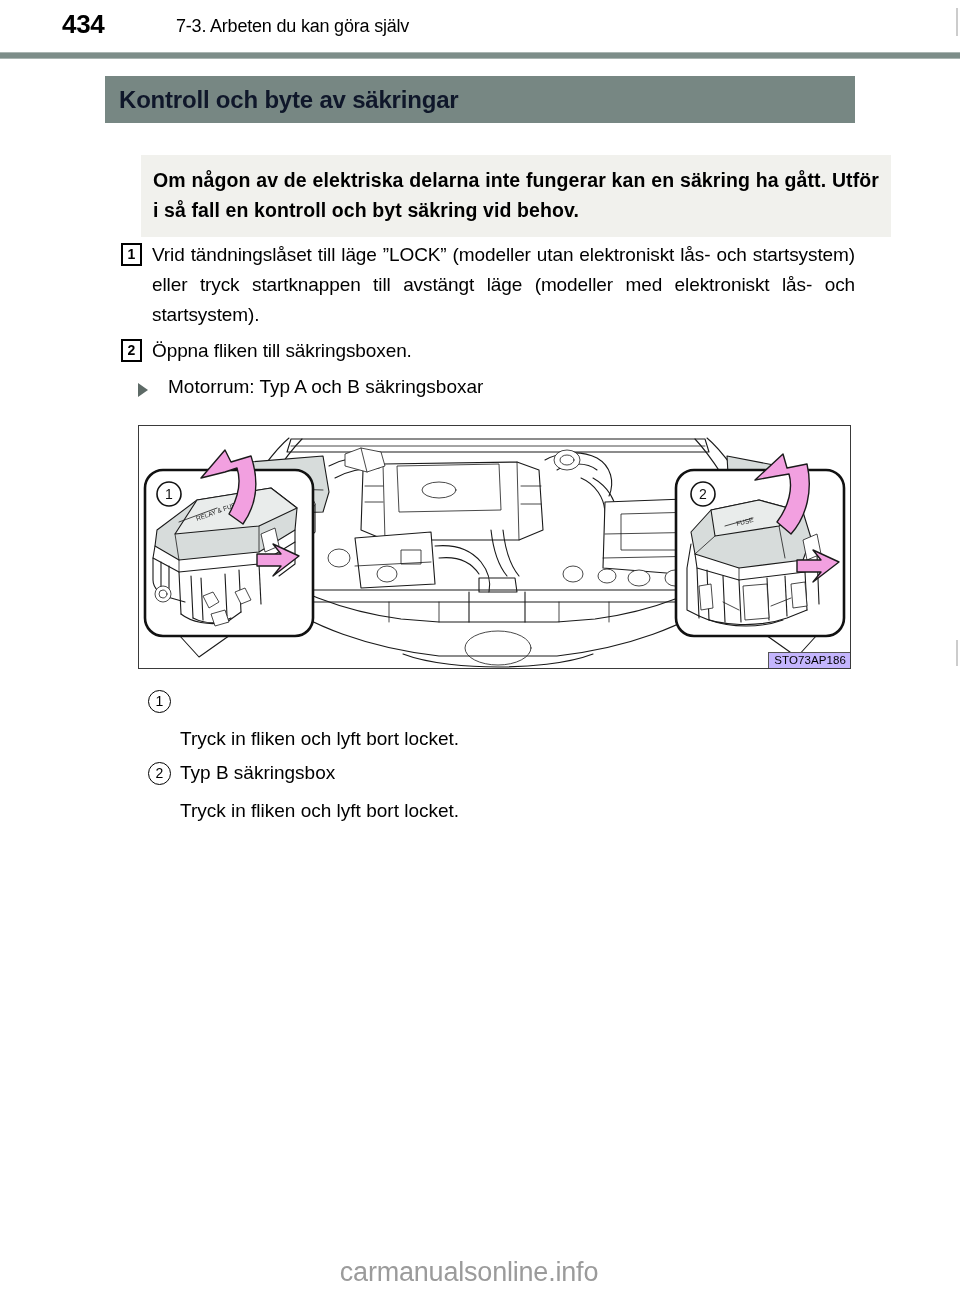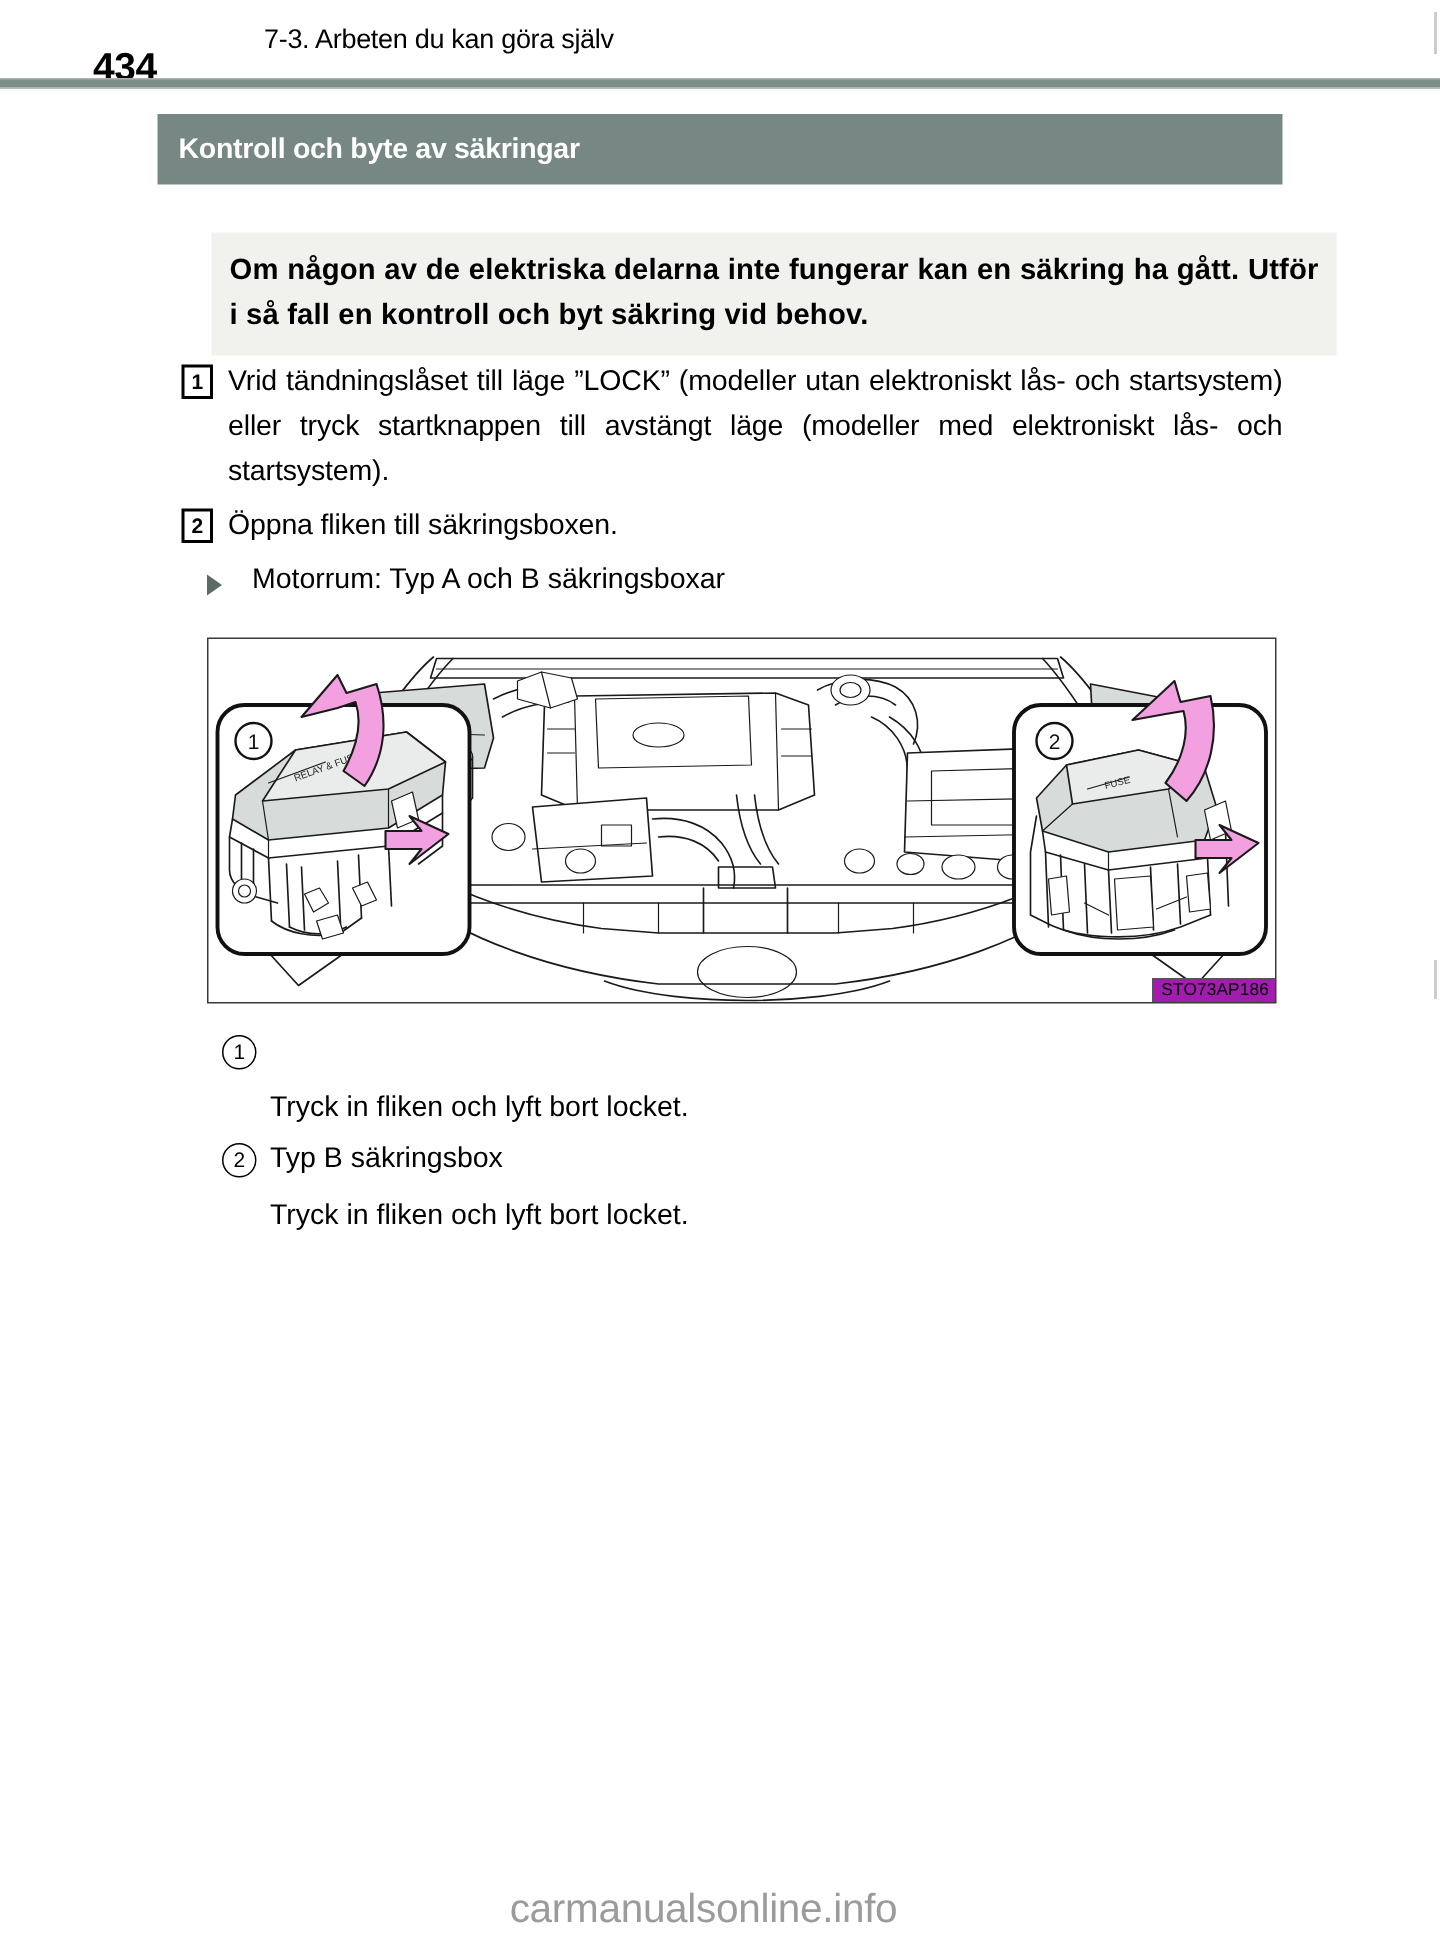--- a/index.html
+++ b/index.html
@@ -24,21 +24,20 @@
     display: flex;
     align-items: center;
   }
   .page-number {
     position: absolute;
     left: 62px;
     top: 9px;
     font-size: 26px;
     font-weight: bold;
     letter-spacing: -0.3px;
-    margin-top: 20px;
   }
   .header-section {
     position: absolute;
     left: 176px;
     top: 16px;
     font-size: 18px;
     letter-spacing: -0.2px;
     text-align: right;
   }
   .header-rule {
@@ -57,22 +56,22 @@
     position: absolute;
     left: 105px;
     top: 76px;
     width: 750px;
     height: 47px;
     background: #778783;
     display: flex;
     align-items: center;
   }
   .title-bar-text {
-    color: #ffffff;
-    font-size: 19px;
+    color: #0f172a;
+    font-size: 24px;
     font-weight: bold;
     padding-left: 14px;
     letter-spacing: -0.2px;
   }
 
   
   .info-box {
     position: absolute;
     left: 105px;
     top: 155px;
@@ -153,21 +152,21 @@
     height: 244px;
     border: 1px solid #3a3a3a;
     background: #ffffff;
     box-sizing: border-box;
   }
   .figure svg { display: block; }
   .figure-code {
     position: absolute;
     right: 0px;
     bottom: 0px;
-    background: #a21caf;
+    background: #c4b5fd;
     border: 1px solid #555;
     border-right: none;
     border-bottom: none;
     font-size: 11.5px;
     padding: 1px 4px 2px 5px;
     letter-spacing: 0.1px;
     font-family: "Liberation Sans", sans-serif;
   }
 
   

